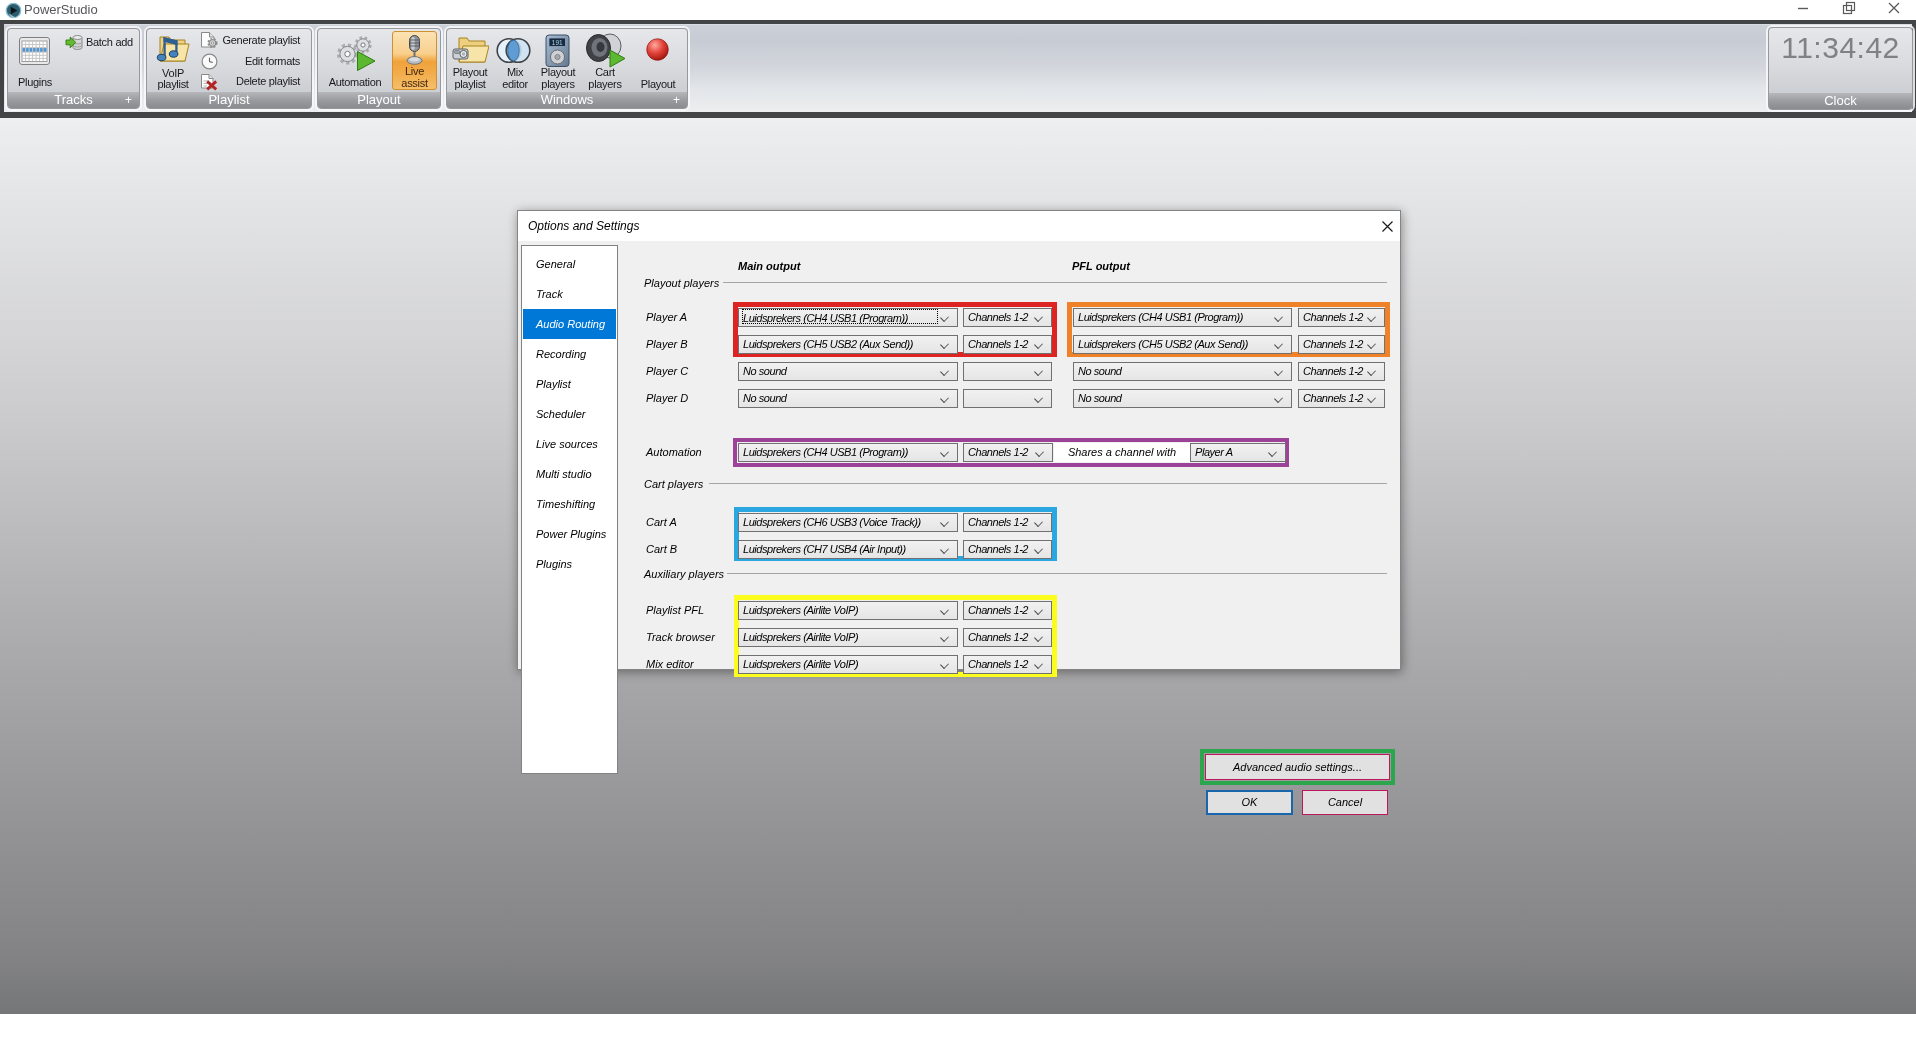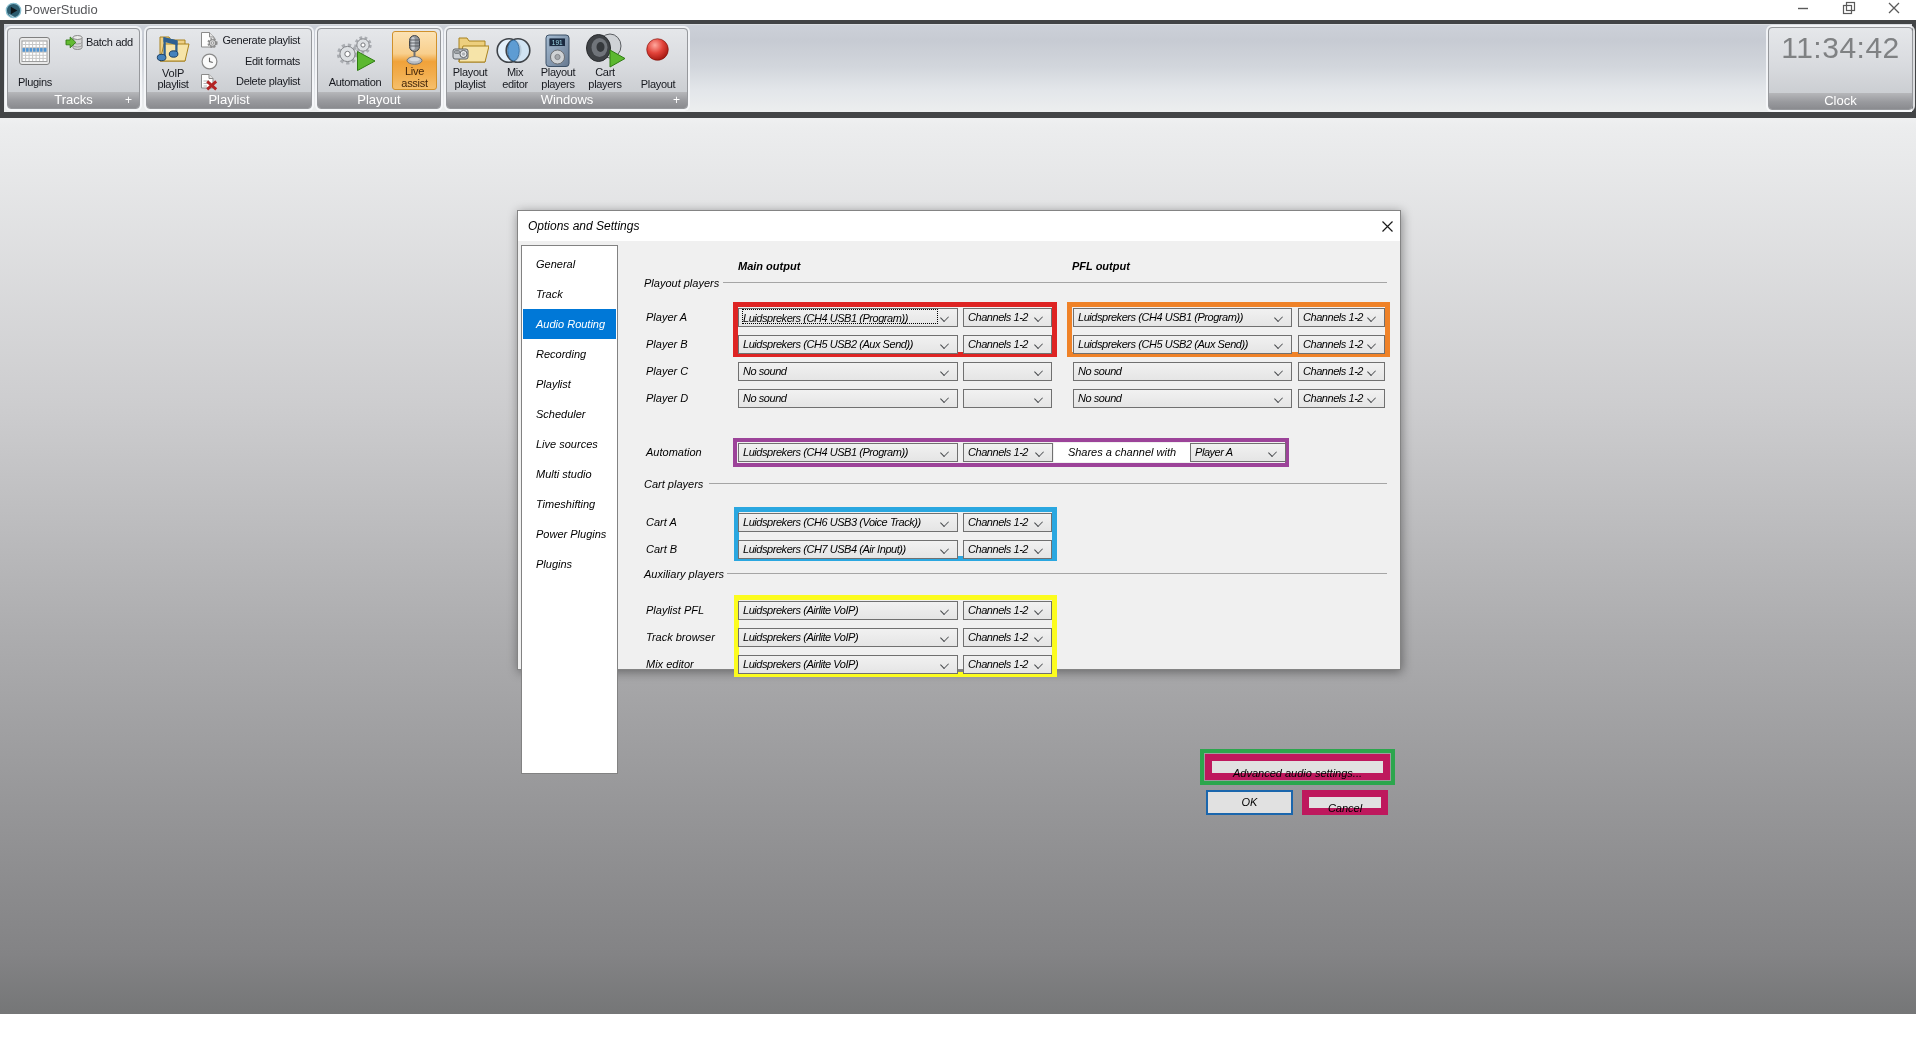--- a/index.html
+++ b/index.html
@@ -45,21 +45,21 @@
   background:linear-gradient(180deg,#f1f1f1 0%,#e5e5e5 100%); line-height:17px; padding-left:4px;
   white-space:nowrap; overflow:hidden; }
 .combo:after { content:""; position:absolute; right:9px; top:5px; width:6px; height:6px;
   border-left:1.6px solid #44474a; border-bottom:1.6px solid #44474a; transform:rotate(-45deg) scale(1,.8); }
 .seclbl { position:absolute; white-space:nowrap; }
 .secline { position:absolute; height:1px; background:#a5a5a5; }
 .rowlbl { position:absolute; white-space:nowrap; }
 .hl { position:absolute; }
 .bold { font-weight:bold; }
 
-.btn { position:absolute; background:#e1e1e1; border:7px solid #be185d; text-align:center; }
+.btn { position:absolute; background:#e1e1e1; border:1px solid #be185d; text-align:center; }
 </style>
 </head>
 <body>
 <div id="screen">
 
   <div class="abs" id="titlebar"></div>
   <div class="abs" id="apptitle">PowerStudio</div>
   <svg class="abs" style="left:5px;top:2px" width="17" height="17" viewBox="0 0 17 17">
     <circle cx="8.5" cy="8.5" r="7.2" fill="#2b5b6e" stroke="#86bccd" stroke-width="1.3"></circle>
     <path d="M3.5 11.5 a7 7 0 0 0 7 4 z" fill="#bfe0eb" opacity="0.8"></path>

